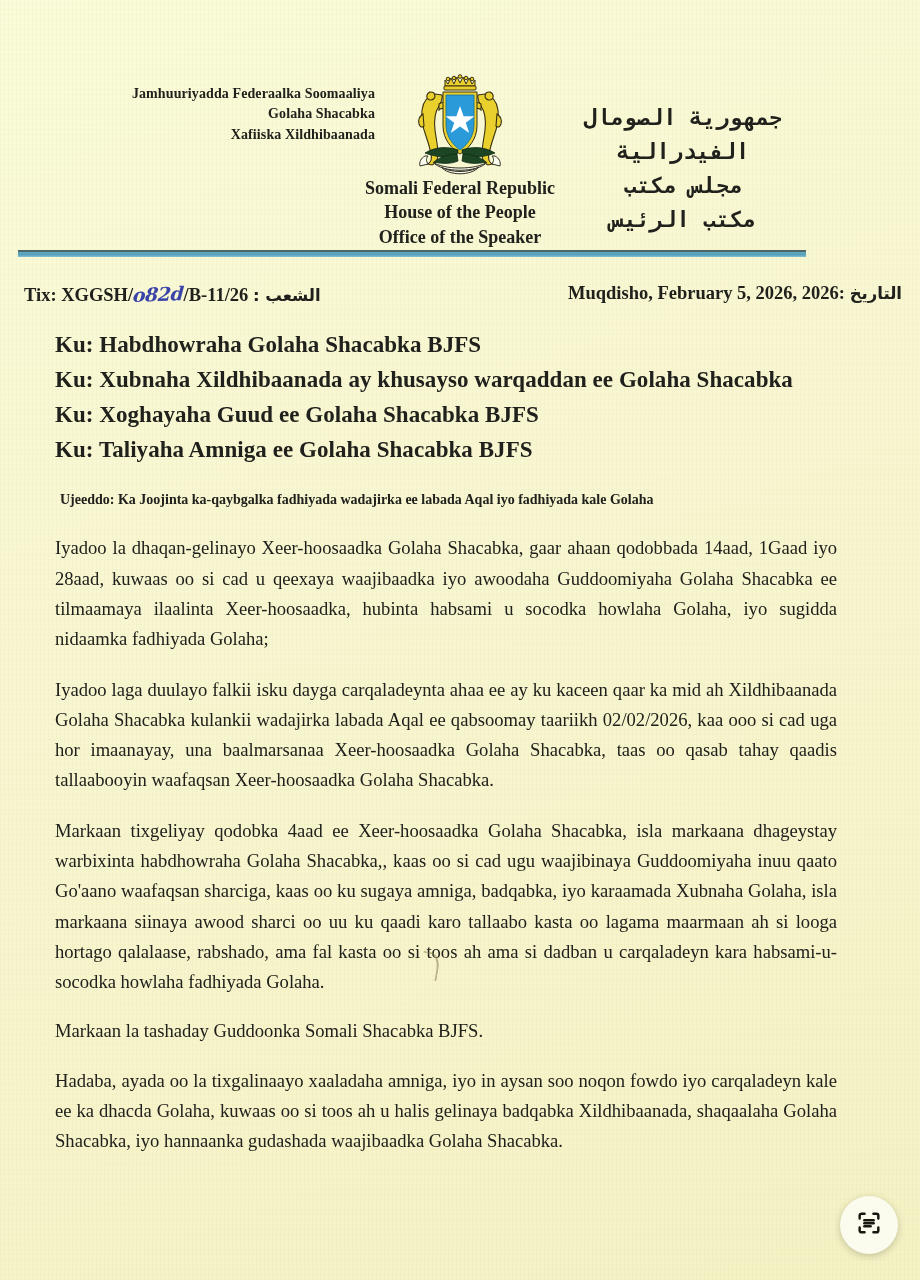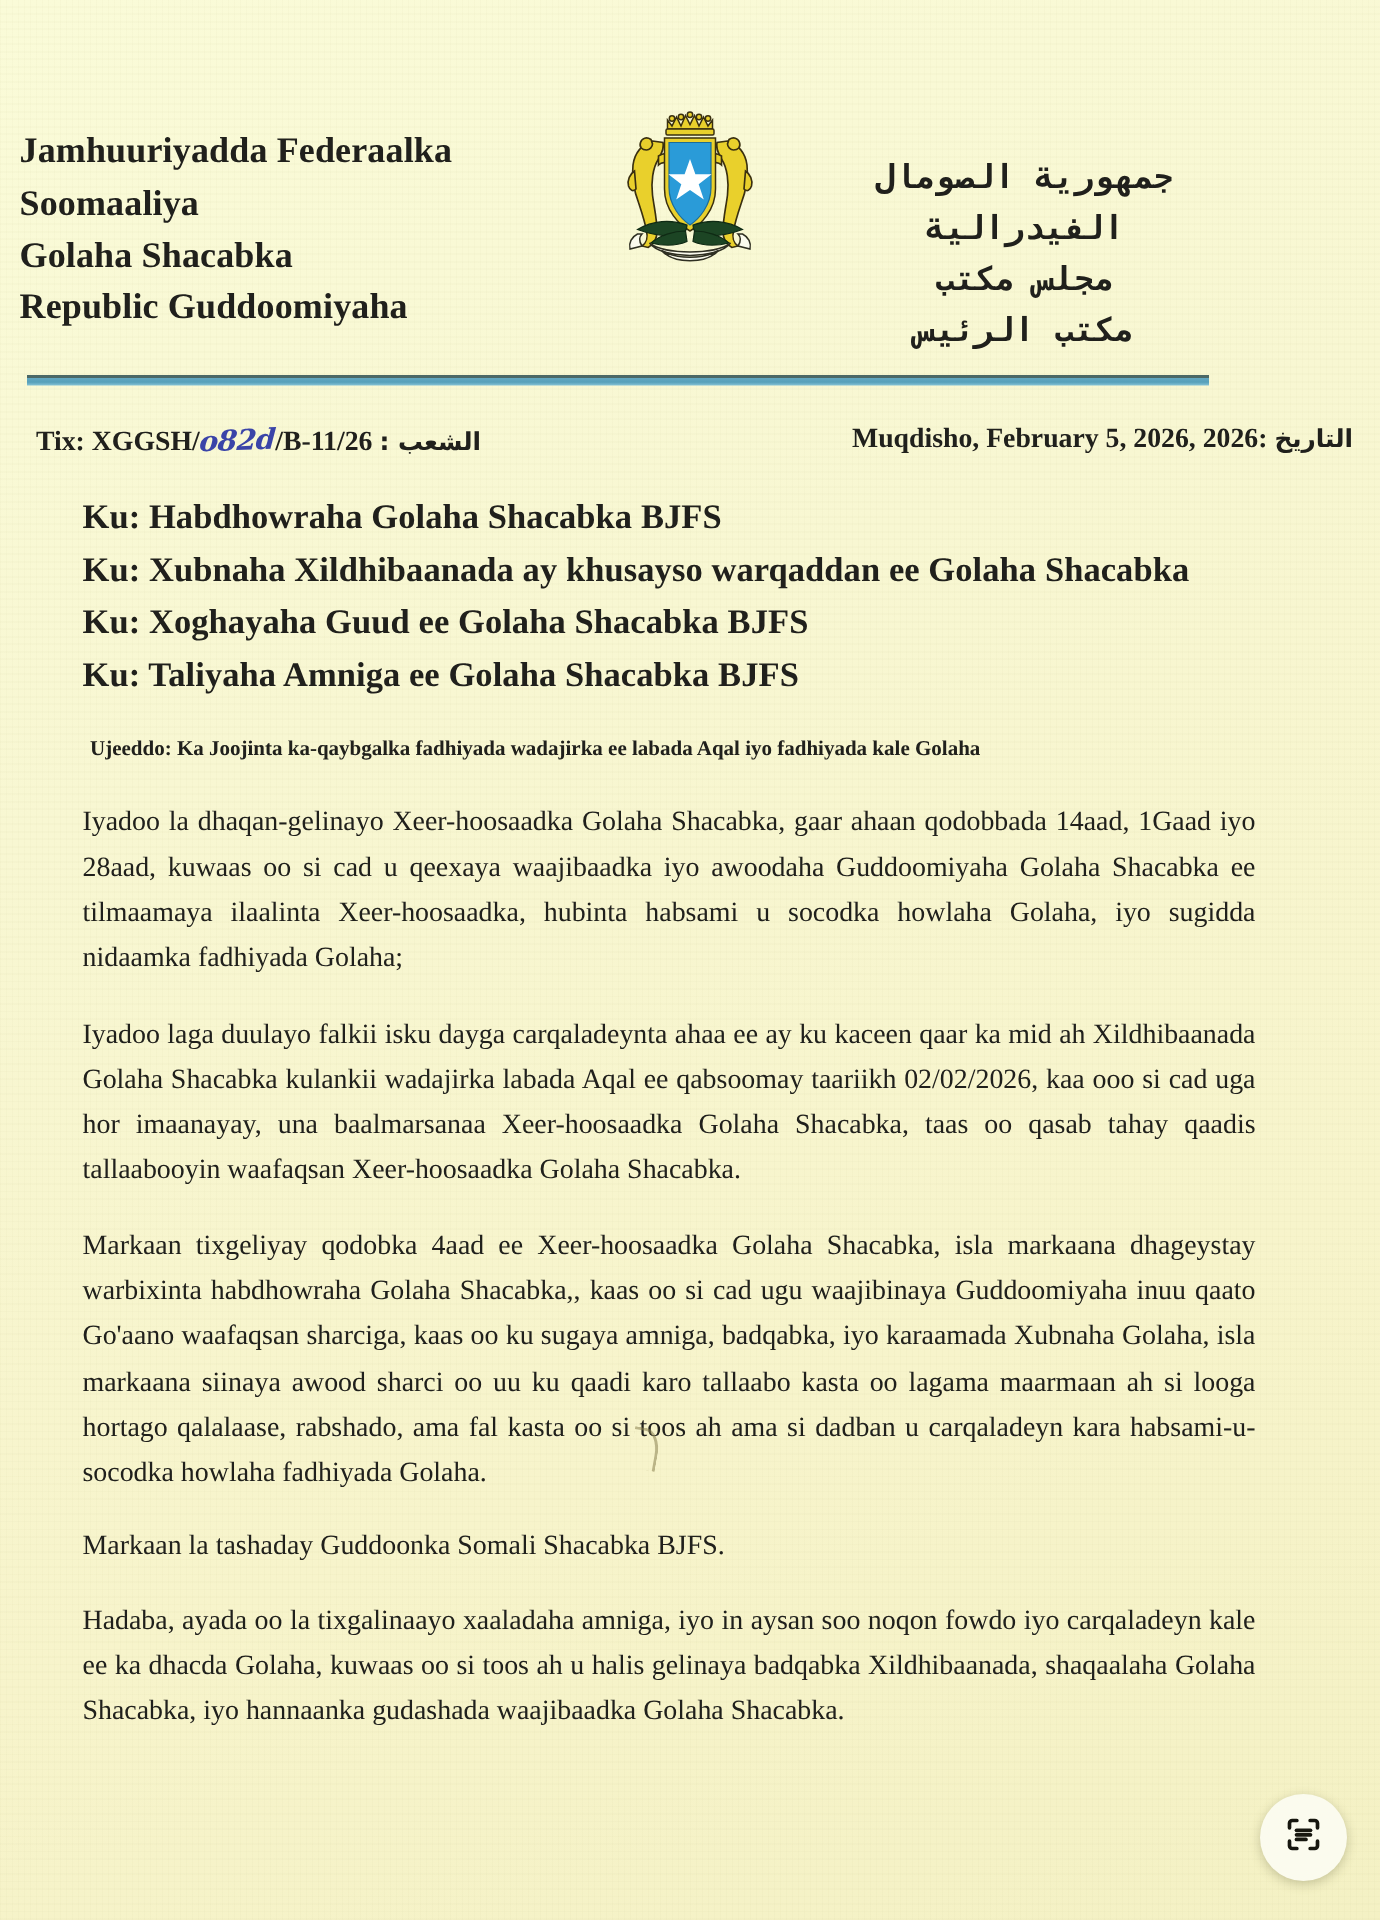--- a/index.html
+++ b/index.html
@@ -22,26 +22,26 @@
   }
   
   .header {
     position: relative;
     height: 190px;
     padding-top: 70px;
     box-sizing: border-box;
   }
   .hdr-somali {
     position: absolute;
-    left: 13px;
+    left: 30px;
     top: 84px;
     width: 345px;
-    text-align: left;
-    font-weight: bold;
-    font-size: 24px;
+    text-align: right;
+    font-weight: bold;
+    font-size: 14px;
     line-height: 1.45;
     letter-spacing: 0.1px;
   }
   .hdr-arabic {
     position: absolute;
     right: 122px;
     top: 103px;
     width: 230px;
     text-align: center;
     direction: rtl;
@@ -196,21 +196,21 @@
 </head>
 <body>
 
 <div class="page">
 
   <div class="header">
 
     <div class="hdr-somali">
       <div>Jamhuuriyadda Federaalka Soomaaliya</div>
       <div>Golaha Shacabka</div>
-      <div>Republic Guddoomiyaha</div>
+      <div>Xafiiska Xildhibaanada</div>
     </div>
 
     <div class="emblem-wrap">
       <svg viewBox="0 0 130 112" width="130" height="112" aria-hidden="true">
 
         <g fill="#e9d02c" stroke="#3a3010" stroke-width="1">
           <path d="M50 16 L50 10 L53 14 L56 8 L59 14 L62 7 L65 13 L68 7 L71 14 L74 8 L77 14 L80 10 L80 16 Z"></path>
           <circle cx="53" cy="9" r="1.8"></circle>
             <circle cx="59" cy="8" r="1.8"></circle>
           <circle cx="65" cy="6.5" r="1.8"></circle>
@@ -259,20 +259,25 @@
         </g>
       </svg>
     </div>
 
     <div class="hdr-arabic">
       <div>جمهورية الصومال الفيدرالية</div>
       <div>مجلس مكتب</div>
       <div>مكتب الرئيس</div>
     </div>
 
+    <div class="hdr-english">
+      <div>Somali Federal Republic</div>
+      <div>House of the People</div>
+      <div>Office of the Speaker</div>
+    </div>
   </div>
 
   <div class="rule">
     <div class="thin"></div>
     <div class="thick"></div>
   </div>
 
   <div class="refline">
     <div class="ref-left"><span>Tix: XGGSH/</span><span class="handwrite">o82d</span><span>/B-11/26</span>&nbsp;<span class="ar">الشعب :</span></div>
 

